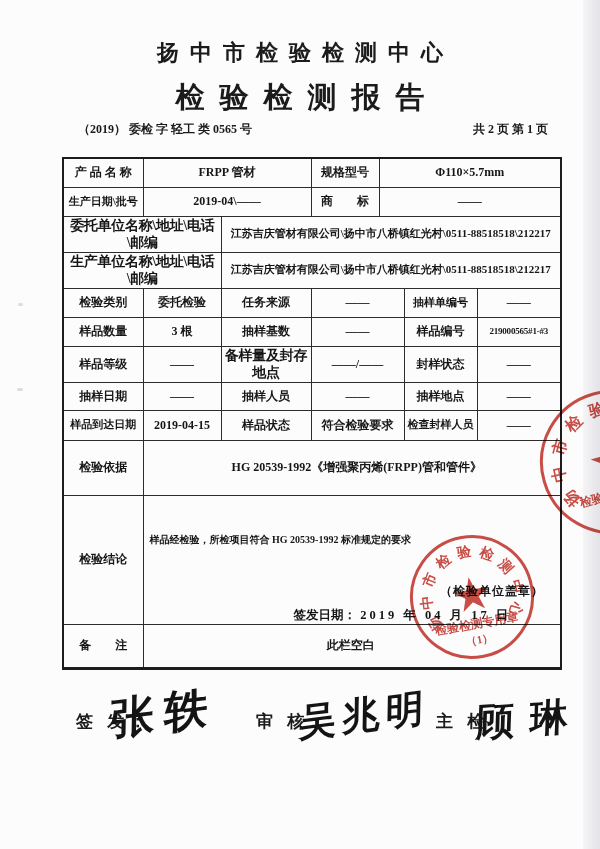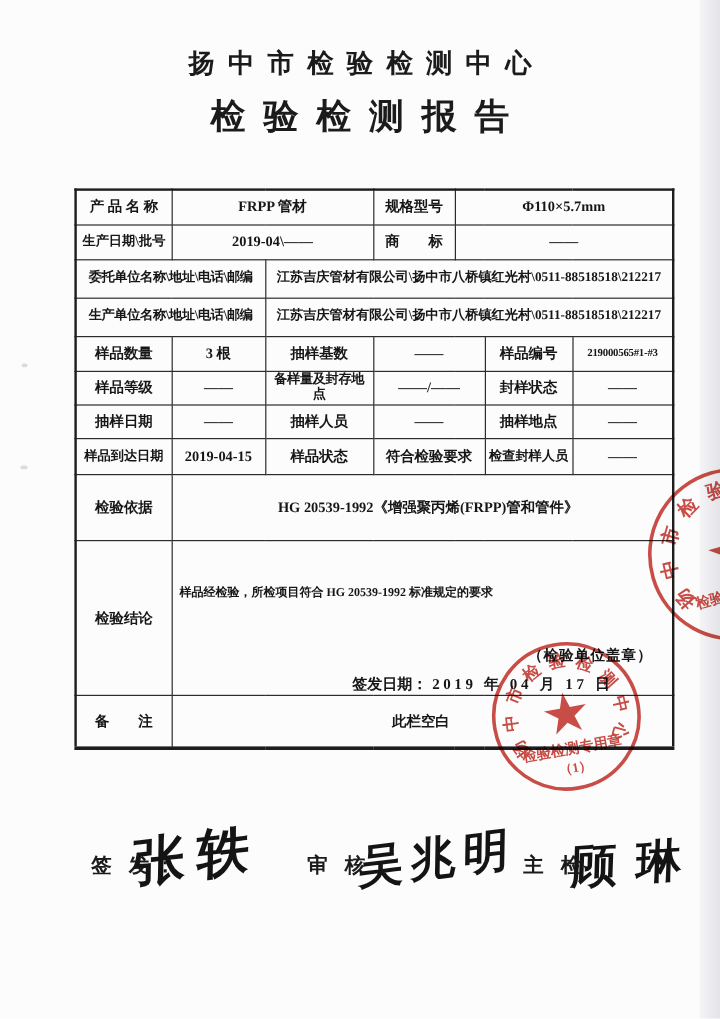--- a/index.html
+++ b/index.html
@@ -15,21 +15,21 @@
              font-size:29px;font-weight:700;letter-spacing:15px;text-indent:15px;}
   .doc-line{position:absolute;top:121px;left:78px;right:52px;display:flex;
              justify-content:space-between;font-size:12px;font-weight:700;}
 
   table.report{position:absolute;left:62px;top:157px;width:498px;border-collapse:collapse;
              table-layout:fixed;font-size:12px;font-weight:700;color:#161616;
              border:2px solid #1d1d1d;border-bottom-width:3px;}
   table.report td{border:1px solid #2c2c2c;text-align:center;padding:0 2px;overflow:hidden;
              line-height:1.25;}
   td.lt{text-align:left;padding-left:8px;}
-  .small{font-size:11px;letter-spacing:-0.3px;}
+  .small{font-size:14px;letter-spacing:-0.3px;}
   .tiny{font-size:9px;letter-spacing:-0.2px;}
   .mid{font-size:11px;}
   td.concl-cell{position:relative;padding:0;}
   .concl-text{position:absolute;left:6px;top:38px;right:4px;text-align:left;font-size:10px;}
   .seal-note{position:absolute;right:16px;top:88px;font-size:12px;letter-spacing:1px;font-family:Liberation Serif, serif;}
   .issue-line{position:absolute;left:150px;top:112px;right:6px;text-align:left;font-size:12.5px;}
   .issue-line .date{margin-left:1px;letter-spacing:3px;}
 
   .stamp{position:absolute;border-radius:50%;color:#c43a31;border:3px solid #c43a31;
          mix-blend-mode:multiply;opacity:.9;}
@@ -62,20 +62,24 @@
 </head>
 <body>
 
 <div class="page">
   <div class="scan-edge"></div>
   <div class="speck" style="left:18px;top:303px;width:5px;height:3px;"></div>
   <div class="speck" style="left:17px;top:388px;width:6px;height:3px;"></div>
 
   <div class="org-title">扬中市检验检测中心</div>
   <div class="report-title">检验检测报告</div>
+  <div class="doc-line">
+    <span>（2019） 委检 字 轻工 类 0565 号</span>
+    <span>共 2 页 第 1 页</span>
+  </div>
 
   <table class="report">
     <colgroup>
       <col style="width:80px">
         <col style="width:78px">
         <col style="width:90px">
       <col style="width:68px">
         <col style="width:25px">
         <col style="width:73px">
         <col style="width:84px">
@@ -95,20 +99,28 @@
     </tr>
     <tr style="height:32px">
       <td colspan="2" class="small">委托单位名称\地址\电话\邮编</td>
       <td colspan="5" class="lt mid">江苏吉庆管材有限公司\扬中市八桥镇红光村\0511-88518518\212217</td>
     </tr>
     <tr style="height:32px">
       <td colspan="2" class="small">生产单位名称\地址\电话\邮编</td>
       <td colspan="5" class="lt mid">江苏吉庆管材有限公司\扬中市八桥镇红光村\0511-88518518\212217</td>
     </tr>
     <tr style="height:29px">
+      <td>检验类别</td>
+      <td>委托检验</td>
+      <td>任务来源</td>
+      <td colspan="2">——</td>
+      <td class="mid">抽样单编号</td>
+      <td>——</td>
+    </tr>
+    <tr style="height:29px">
       <td>样品数量</td>
       <td>3 根</td>
       <td>抽样基数</td>
       <td colspan="2">——</td>
       <td>样品编号</td>
       <td class="tiny">219000565#1-#3</td>
     </tr>
     <tr style="height:28px">
       <td>样品等级</td>
       <td>——</td>

